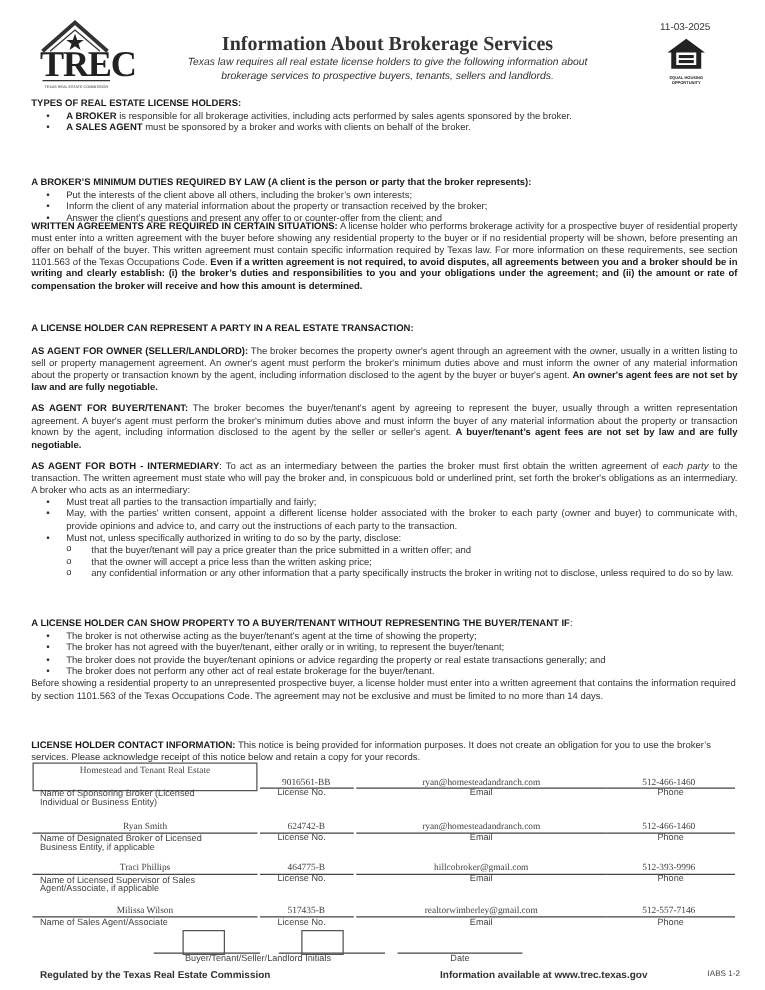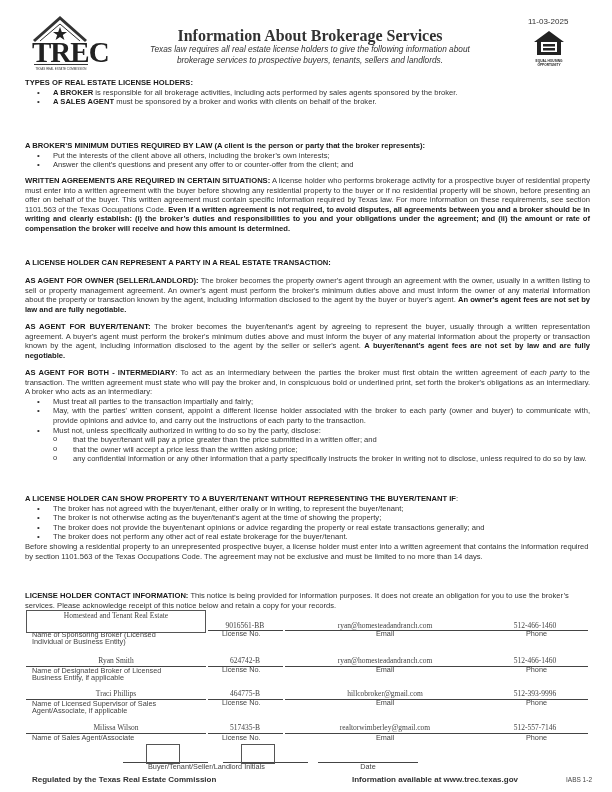--- a/index.html
+++ b/index.html
@@ -60,20 +60,21 @@
   <ul>
     <li class="b"><b>A BROKER</b><span> is responsible for all brokerage activities, including acts performed by sales agents sponsored by the broker.</span></li>
     <li class="b"><b>A SALES AGENT</b><span> must be sponsored by a broker and works with clients on behalf of the broker.</span></li>
   </ul>
 </div>
 
 <div class="abs p" style="left:25px;top:120px;width:565px;margin-top:21px;">
   <div class="h">A BROKER’S MINIMUM DUTIES REQUIRED BY LAW (A client is the person or party that the broker represents):</div>
   <ul>
     <li class="b">Put the interests of the client above all others, including the broker’s own interests;</li>
+    <li class="b">Inform the client of any material information about the property or transaction received by the broker;</li>
     <li class="b">Answer the client’s questions and present any offer to or counter-offer from the client; and</li>
   </ul>
 </div>
 
 <div class="abs p just" style="left:25px;top:176px;width:565px;">
   <b>WRITTEN AGREEMENTS ARE REQUIRED IN CERTAIN SITUATIONS:</b><span> A license holder who performs brokerage activity for a prospective buyer of residential property must enter into a written agreement with the buyer before showing any residential property to the buyer or if no residential property will be shown, before presenting an offer on behalf of the buyer. This written agreement must contain specific information required by Texas law. For more information on these requirements, see section 1101.563 of the Texas Occupations Code. </span><b>Even if a written agreement is not required, to avoid disputes, all agreements between you and a broker should be in writing and clearly establish: (i) the broker’s duties and responsibilities to you and your obligations under the agreement; and (ii) the amount or rate of compensation the broker will receive and how this amount is determined.</b>
 </div>
 
 <div class="abs p h" style="left:25px;top:258px;width:565px;">A LICENSE HOLDER CAN REPRESENT A PARTY IN A REAL ESTATE TRANSACTION:</div>
 
@@ -93,22 +94,22 @@
     <li class="b">Must not, unless specifically authorized in writing to do so by the party, disclose:</li>
     <li class="o">that the buyer/tenant will pay a price greater than the price submitted in a written offer; and</li>
     <li class="o">that the owner will accept a price less than the written asking price;</li>
     <li class="o just">any confidential information or any other information that a party specifically instructs the broker in writing not to disclose, unless required to do so by law.</li>
   </ul>
 </div>
 
 <div class="abs p" style="left:25px;top:494px;width:565px;">
   <div><b>A LICENSE HOLDER CAN SHOW PROPERTY TO A BUYER/TENANT WITHOUT REPRESENTING THE BUYER/TENANT IF</b><span>:</span></div>
   <ul>
+    <li class="b">The broker is not otherwise acting as the buyer/tenant’s agent at the time of showing the property;</li>
     <li class="b">The broker has not agreed with the buyer/tenant, either orally or in writing, to represent the buyer/tenant;</li>
-    <li class="b">The broker is not otherwise acting as the buyer/tenant’s agent at the time of showing the property;</li>
     <li class="b">The broker does not provide the buyer/tenant opinions or advice regarding the property or real estate transactions generally; and</li>
     <li class="b">The broker does not perform any other act of real estate brokerage for the buyer/tenant.</li>
   </ul>
   <div>Before showing a residential property to an unrepresented prospective buyer, a license holder must enter into a written agreement that contains the information required by section 1101.563 of the Texas Occupations Code. The agreement may not be exclusive and must be limited to no more than 14 days.</div>
 </div>
 
 <div class="abs p" style="left:25px;top:591px;width:565px;">
   <b>LICENSE HOLDER CONTACT INFORMATION:</b><span> This notice is being provided for information purposes. It does not create an obligation for you to use the broker’s services. Please acknowledge receipt of this notice below and retain a copy for your records.</span>
 </div>
 

